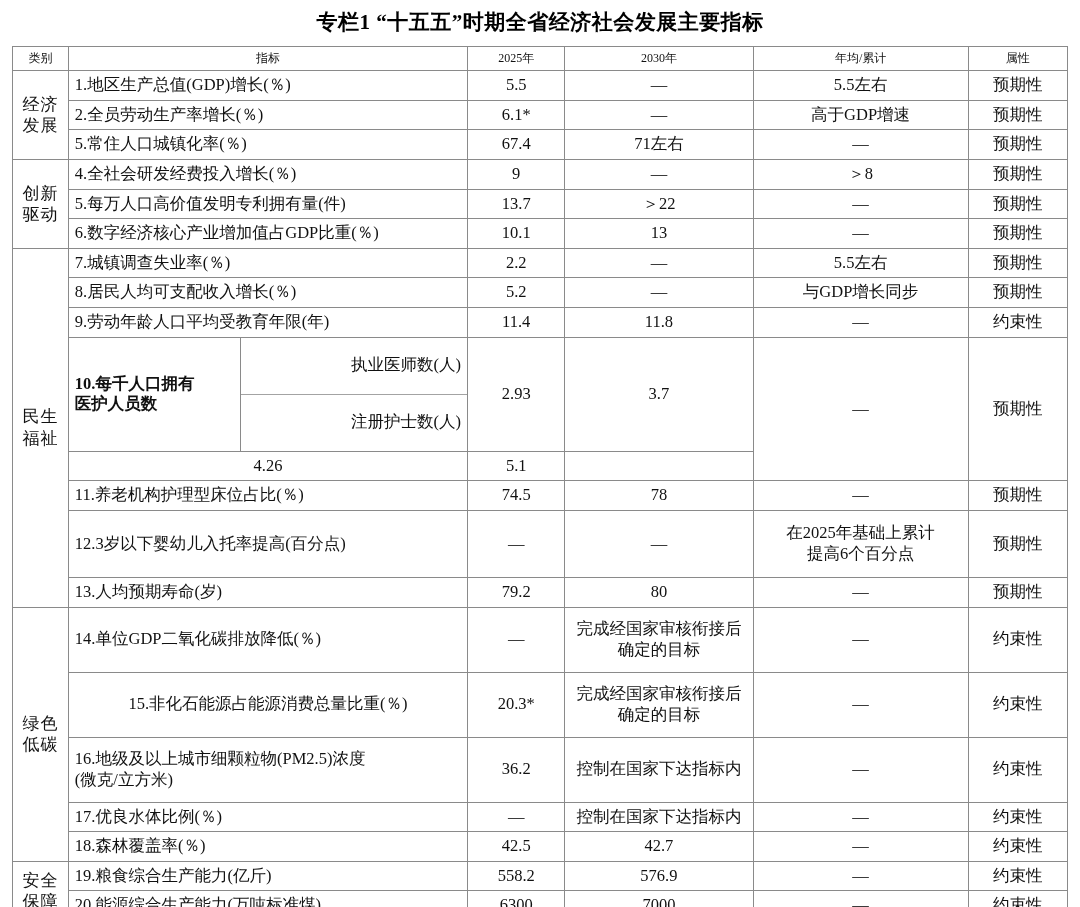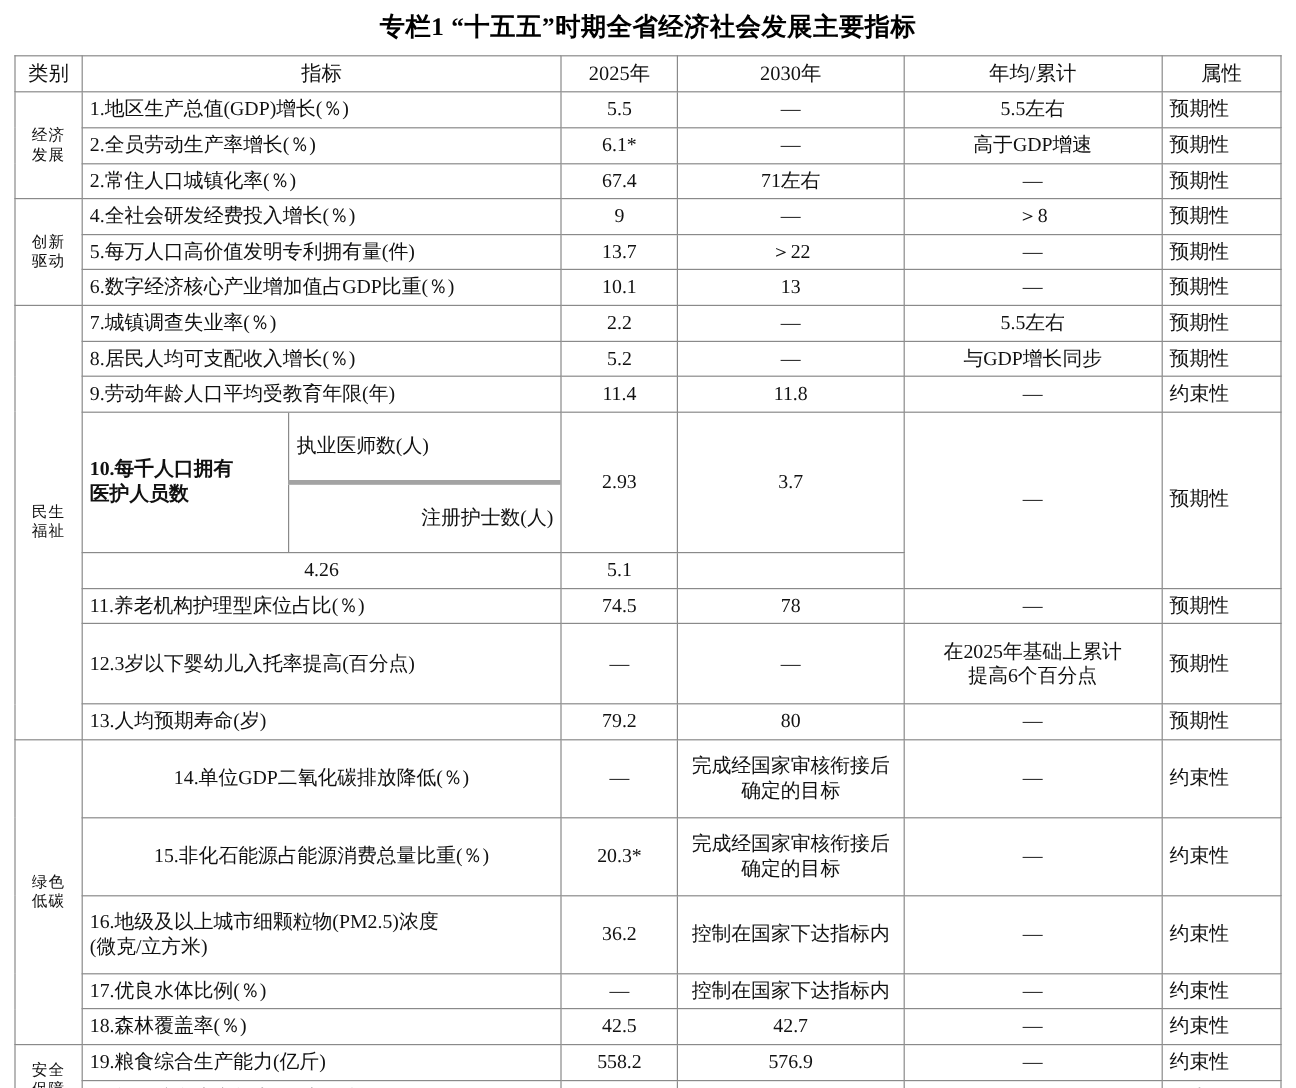--- a/index.html
+++ b/index.html
@@ -38,39 +38,40 @@
   table.matrix td, table.matrix th {
     border: 1px solid #8a8a8a;
     padding: 4px 6px;
     vertical-align: middle;
     line-height: 1.25;
     color: #111;
     font-weight: normal;
   }
   .hdr td {
     text-align: center;
-    font-size: 17px;
+    font-size: 12px;
     background: #fff;
     padding: 7px 4px;
   }
   .cat {
     text-align: center;
     font-weight: bold;
-    font-size: 13px;
+    font-size: 17px;
     width: 54px;
     letter-spacing: 1px;
   }
   .ind {
     text-align: left;
     padding-left: 7px;
   }
   .num {
     text-align: center;
   }
   .attr {
+    text-align: center;
   }
   .w-cat   { width: 54px; }
   .w-ind   { width: 386px; }
   .w-2025  { width: 94px; }
   .w-2030  { width: 182px; }
   .w-avg   { width: 208px; }
   .w-attr  { width: 96px; }
 </style>
 </head>
 <body>
@@ -110,21 +111,21 @@
         <td class="attr">预期性</td>
       </tr>
       <tr>
         <td class="ind">2.全员劳动生产率增长(％)</td>
         <td class="num">6.1*</td>
         <td class="num">—</td>
         <td class="num">高于GDP增速</td>
         <td class="attr">预期性</td>
       </tr>
       <tr>
-        <td class="ind">2.常住人口城镇化率(％)</td>
+        <td class="ind">5.常住人口城镇化率(％)</td>
         <td class="num">67.4</td>
         <td class="num">71左右</td>
         <td class="num">—</td>
         <td class="attr">预期性</td>
       </tr>
 
       <tr>
         <td class="cat" rowspan="3">
           <div>创新</div>
           <div>驱动</div>
@@ -182,21 +183,21 @@
             <colgroup>
                 <col style="width:172px;">
                 <col>
               </colgroup>
             <tbody>
                 <tr>
               <td rowspan="2" style="border:none;border-right:1px solid #8a8a8a;padding:4px 6px;vertical-align:middle;font-weight:bold;">
                 <div>10.每千人口拥有</div>
                 <div>医护人员数</div>
               </td>
-              <td style="border:none;border-bottom:4px solid #a3a3a3;text-align:left;height:48px;padding:4px 6px;">执业医师数(人)</td>
+              <td style="border:none;border-bottom:1px solid #a3a3a3;text-align:right;height:48px;padding:4px 6px;">执业医师数(人)</td>
             </tr>
             <tr>
               <td style="border:none;text-align:right;height:48px;padding:4px 6px;">注册护士数(人)</td>
             </tr>
           </tbody>
             </table>
         </td>
         <td class="num">2.93</td>
         <td class="num">3.7</td>
         <td class="num" rowspan="2">—</td>
@@ -230,21 +231,21 @@
         <td class="num">80</td>
         <td class="num">—</td>
         <td class="attr">预期性</td>
       </tr>
 
       <tr>
         <td class="cat" rowspan="5">
           <div>绿色</div>
           <div>低碳</div>
         </td>
-        <td class="ind" style="height:56px;text-align:center;">14.单位GDP二氧化碳排放降低(％)</td>
+        <td class="ind" style="height:56px;">14.单位GDP二氧化碳排放降低(％)</td>
         <td class="num">—</td>
         <td class="num">
           <div>完成经国家审核衔接后</div>
           <div>确定的目标</div>
         </td>
         <td class="num">—</td>
         <td class="attr">约束性</td>
       </tr>
       <tr>
         <td class="ind" style="height:56px;text-align:center;">15.非化石能源占能源消费总量比重(％)</td>

